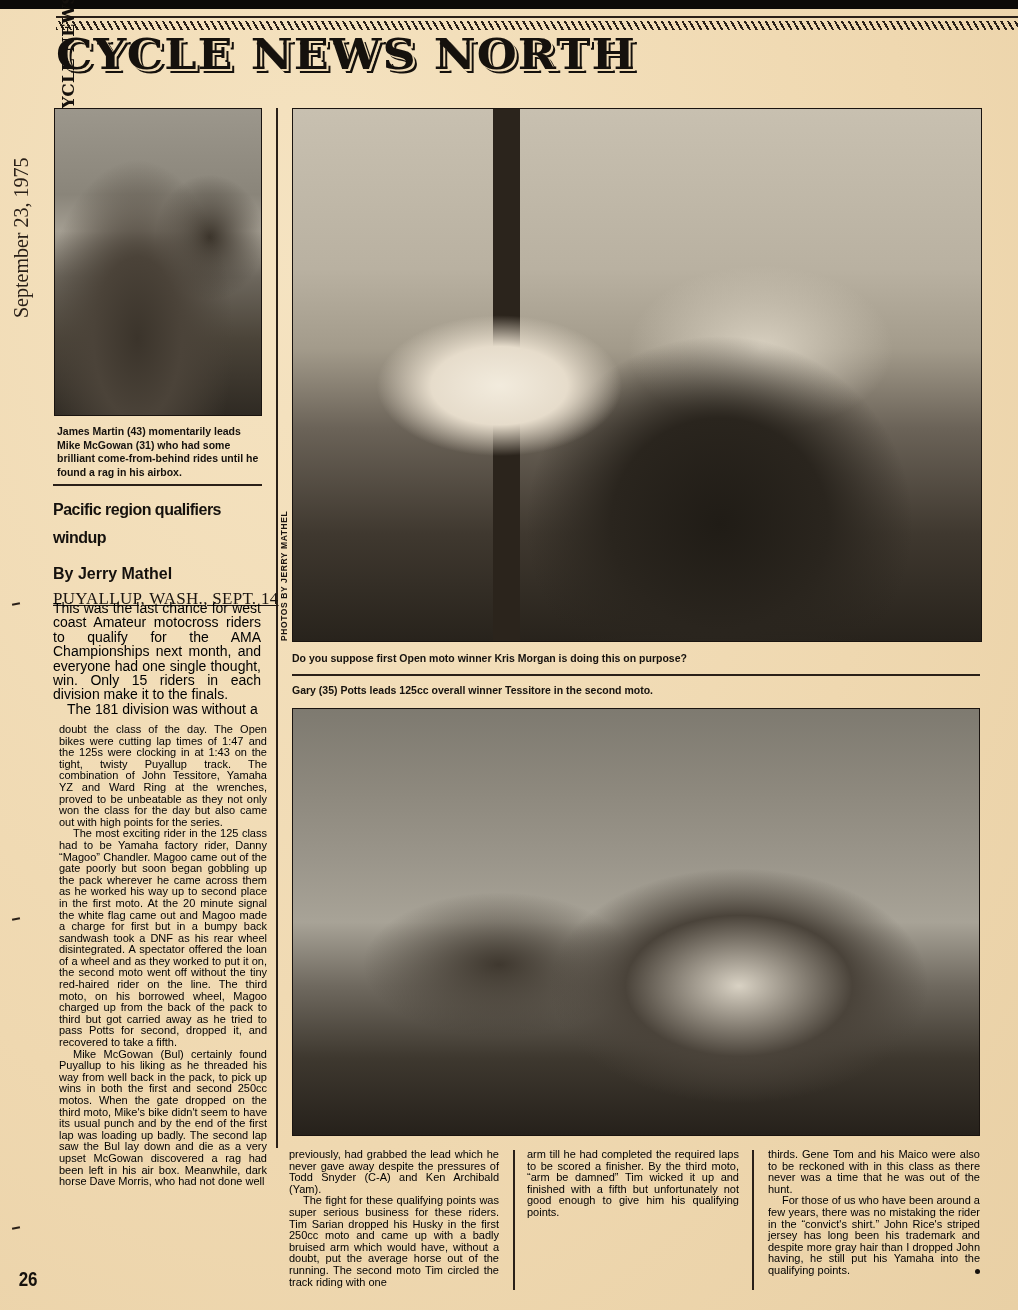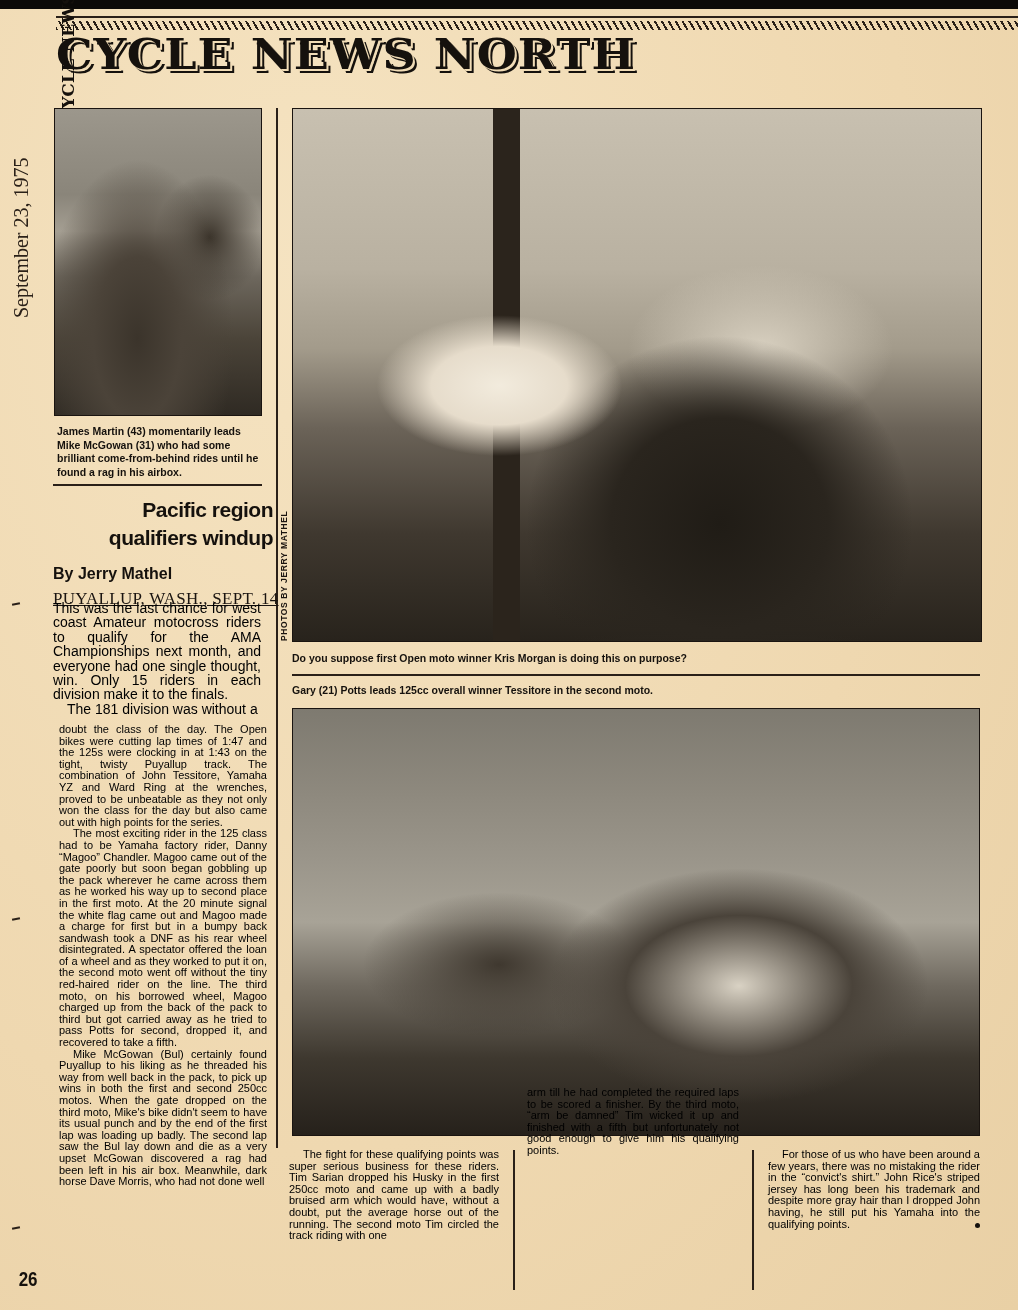--- a/index.html
+++ b/index.html
@@ -69,21 +69,21 @@
   }
   .vrule { position: absolute; width: 1.5px; background: #2a2018; }
   .hrule { position: absolute; height: 1.5px; background: #2a2018; }
   .caption {
     position: absolute; font-family: "Liberation Sans", sans-serif; font-weight: bold;
     font-size: 10.5px; line-height: 13.5px; color: #15110d;
   }
   .headline {
     position: absolute; left: 53px; top: 496px; width: 220px;
     font-family: "Liberation Sans", sans-serif; font-weight: bold;
-    font-size: 21px; line-height: 28px; letter-spacing: -0.5px; color: #15110d; text-align: right;
+    font-size: 16px; line-height: 28px; letter-spacing: -0.5px; color: #15110d;
   }
   .byline {
     position: absolute; left: 53px; top: 565px;
     font-family: "Liberation Sans", sans-serif; font-weight: bold; font-size: 16px; color: #15110d;
   }
   .dateline {
     position: absolute; left: 53px; top: 589px;
     font-family: "Liberation Serif", serif; font-size: 17px; letter-spacing: 0.3px; color: #1a1410; text-decoration: underline;
   }
   .col {
@@ -93,21 +93,21 @@
   .col p { margin: 0; }
   .col .indent { text-indent: 14px; }
   .lead {
     left: 53px; top: 601px; width: 208px;
     font-size: 14px; line-height: 14.4px;
   }
   .body-a {
     left: 53px; top: 724px; width: 208px; font-size: 11px; line-height: 11.6px; margin-left: 6px;
   }
   .body-b { left: 289px; top: 1149px; width: 210px; font-size: 11px; line-height: 11.6px; }
-  .body-c { left: 527px; top: 1087px; width: 212px; font-size: 11px; line-height: 11.6px; }
+  .body-c { left: 527px; top: 1149px; width: 212px; font-size: 11px; line-height: 11.6px; }
   .body-d { left: 768px; top: 1149px; width: 212px; font-size: 11px; line-height: 11.6px; }
   .page-num {
     position: absolute; left: 17px; top: 1268px;
     font-family: "Liberation Sans", sans-serif; font-weight: bold; font-size: 20px; color: #15110d;
     transform: scaleX(0.85);
   }
   .end-mark { display: inline-block; width: 5px; height: 5px; border-radius: 50%; background: #15110d; float: right; margin-top: 4px; }
   .margin-tick { position: absolute; width: 8px; height: 2px; background: #2a2018; transform: rotate(-12deg); }
 </style>
 </head>
@@ -126,47 +126,49 @@
 <div class="photo photo-1"></div>
 <div class="caption" style="left:57px; top:425px; width:210px;">James Martin (43) momentarily leads Mike McGowan (31) who had some brilliant come-from-behind rides until he found a rag in his airbox.</div>
 <div class="hrule" style="left:53px; top:484px; width:209px;"></div>
 
 <div class="vrule" style="left:276px; top:108px; height:1040px;"></div>
 
 <div class="photo photo-2"></div>
 <div class="photo-credit">PHOTOS BY JERRY MATHEL</div>
 <div class="caption" style="left:292px; top:652px; width:690px;">Do you suppose first Open moto winner Kris Morgan is doing this on purpose?</div>
 <div class="hrule" style="left:292px; top:674px; width:688px;"></div>
-<div class="caption" style="left:292px; top:684px; width:690px;">Gary (21) Potts leads 125cc overall winner Tessitore in the second moto.</div>
+<div class="caption" style="left:292px; top:684px; width:690px;">Gary (35) Potts leads 125cc overall winner Tessitore in the second moto.</div>
 
 <div class="photo photo-3"></div>
 
 <div class="headline">Pacific region qualifiers windup</div>
 <div class="byline">By Jerry Mathel</div>
 <div class="dateline">PUYALLUP, WASH., SEPT. 14</div>
 
 <div class="col lead">
   <p>This was the last chance for west coast Amateur motocross riders to qualify for the AMA Championships next month, and everyone had one single thought, win. Only 15 riders in each division make it to the finals.</p>
   <p class="indent">The 181 division was without a</p>
 </div>
 <div class="col body-a">
   <p>doubt the class of the day. The Open bikes were cutting lap times of 1:47 and the 125s were clocking in at 1:43 on the tight, twisty Puyallup track. The combination of John Tessitore, Yamaha YZ and Ward Ring at the wrenches, proved to be unbeatable as they not only won the class for the day but also came out with high points for the series.</p>
   <p class="indent">The most exciting rider in the 125 class had to be Yamaha factory rider, Danny “Magoo” Chandler. Magoo came out of the gate poorly but soon began gobbling up the pack wherever he came across them as he worked his way up to second place in the first moto. At the 20 minute signal the white flag came out and Magoo made a charge for first but in a bumpy back sandwash took a DNF as his rear wheel disintegrated. A spectator offered the loan of a wheel and as they worked to put it on, the second moto went off without the tiny red-haired rider on the line. The third moto, on his borrowed wheel, Magoo charged up from the back of the pack to third but got carried away as he tried to pass Potts for second, dropped it, and recovered to take a fifth.</p>
   <p class="indent">Mike McGowan (Bul) certainly found Puyallup to his liking as he threaded his way from well back in the pack, to pick up wins in both the first and second 250cc motos. When the gate dropped on the third moto, Mike's bike didn't seem to have its usual punch and by the end of the first lap was loading up badly. The second lap saw the Bul lay down and die as a very upset McGowan discovered a rag had been left in his air box. Meanwhile, dark horse Dave Morris, who had not done well</p>
 </div>
 
 <div class="col body-b">
+  <p>previously, had grabbed the lead which he never gave away despite the pressures of Todd Snyder (C-A) and Ken Archibald (Yam).</p>
   <p class="indent">The fight for these qualifying points was super serious business for these riders. Tim Sarian dropped his Husky in the first 250cc moto and came up with a badly bruised arm which would have, without a doubt, put the average horse out of the running. The second moto Tim circled the track riding with one</p>
 </div>
 <div class="vrule" style="left:513px; top:1150px; height:140px;"></div>
 <div class="col body-c">
   <p>arm till he had completed the required laps to be scored a finisher. By the third moto, “arm be damned” Tim wicked it up and finished with a fifth but unfortunately not good enough to give him his qualifying points.</p>
 </div>
 <div class="vrule" style="left:752px; top:1150px; height:140px;"></div>
 <div class="col body-d">
+  <p>thirds. Gene Tom and his Maico were also to be reckoned with in this class as there never was a time that he was out of the hunt.</p>
   <p class="indent"><span>For those of us who have been around a few years, there was no mistaking the rider in the “convict's shirt.” John Rice's striped jersey has long been his trademark and despite more gray hair than I dropped John having, he still put his Yamaha into the qualifying points.</span><span class="end-mark"></span></p>
 </div>
 
 <div class="page-num">26</div>
 
 <div class="margin-tick" style="left:12px; top:603px;"></div>
 <div class="margin-tick" style="left:12px; top:918px;"></div>
 <div class="margin-tick" style="left:12px; top:1227px;"></div>
 
 </body></html>

